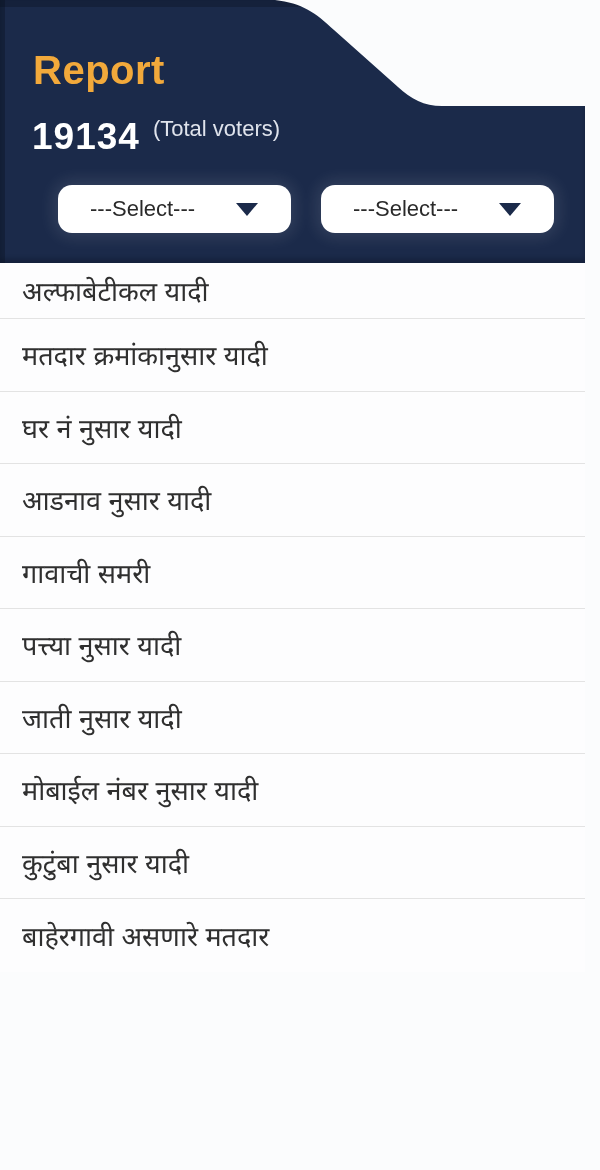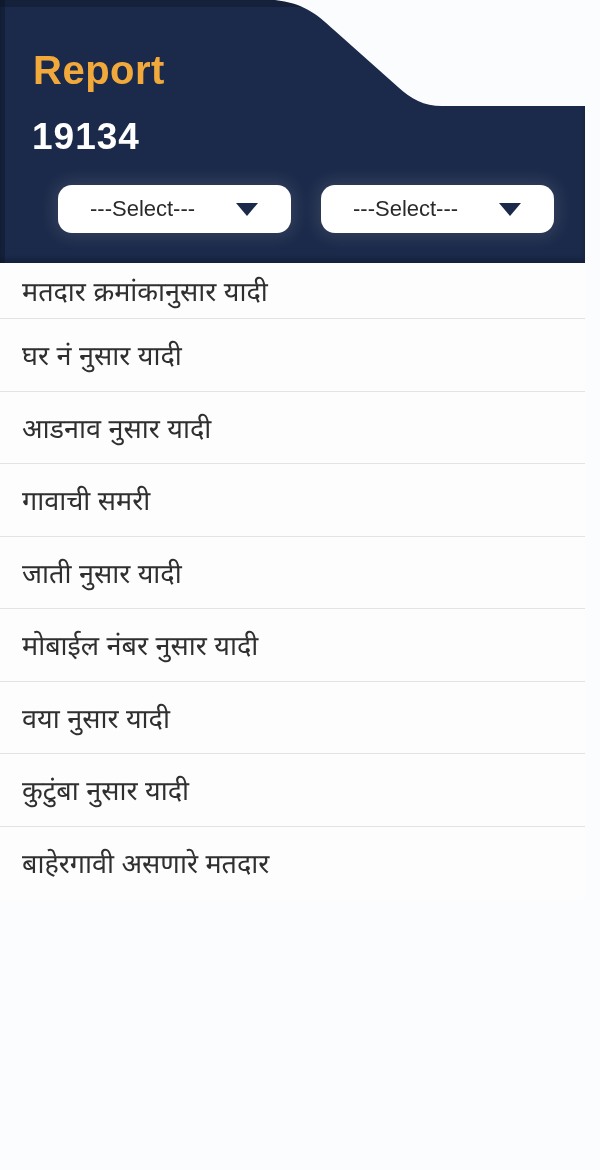--- a/index.html
+++ b/index.html
@@ -100,55 +100,59 @@
 
   <header class="hdr">
     <svg class="corner" viewBox="0 0 315 107" preserveAspectRatio="none" aria-hidden="true">
       <path d="M315 0 L5 0 C32 3 46 13 64 30 L128 87 C141 99 154 106 172 106 L315 106 Z" fill="#fbfcfd"></path>
     </svg>
 
     <h1 class="title">Report</h1>
 
     <div class="total">
       <span class="count">19134</span>
+      <span class="count-label">(Total voters)</span>
     </div>
 
     <div class="filters">
       <div class="pill" role="button">
         <span class="pill-text">---Select---</span>
         <span class="caret"></span>
       </div>
       <div class="pill" role="button">
         <span class="pill-text">---Select---</span>
         <span class="caret"></span>
       </div>
     </div>
   </header>
 
   <main class="list" id="report-list">
       <div class="row">
+        <span class="row-label">अल्फाबेटीकल यादी</span>
+      </div>
+      <div class="row">
         <span class="row-label">मतदार क्रमांकानुसार यादी</span>
       </div>
       <div class="row">
         <span class="row-label">घर नं नुसार यादी</span>
       </div>
       <div class="row">
         <span class="row-label">आडनाव नुसार यादी</span>
       </div>
       <div class="row">
         <span class="row-label">गावाची समरी</span>
       </div>
       <div class="row">
+        <span class="row-label">पत्त्या नुसार यादी</span>
+      </div>
+      <div class="row">
         <span class="row-label">जाती नुसार यादी</span>
       </div>
       <div class="row">
         <span class="row-label">मोबाईल नंबर नुसार यादी</span>
-      </div>
-      <div class="row">
-        <span class="row-label">वया नुसार यादी</span>
       </div>
       <div class="row">
         <span class="row-label">कुटुंबा नुसार यादी</span>
       </div>
       <div class="row">
         <span class="row-label">बाहेरगावी असणारे मतदार</span>
       </div>
     </main>
 
 </div>

